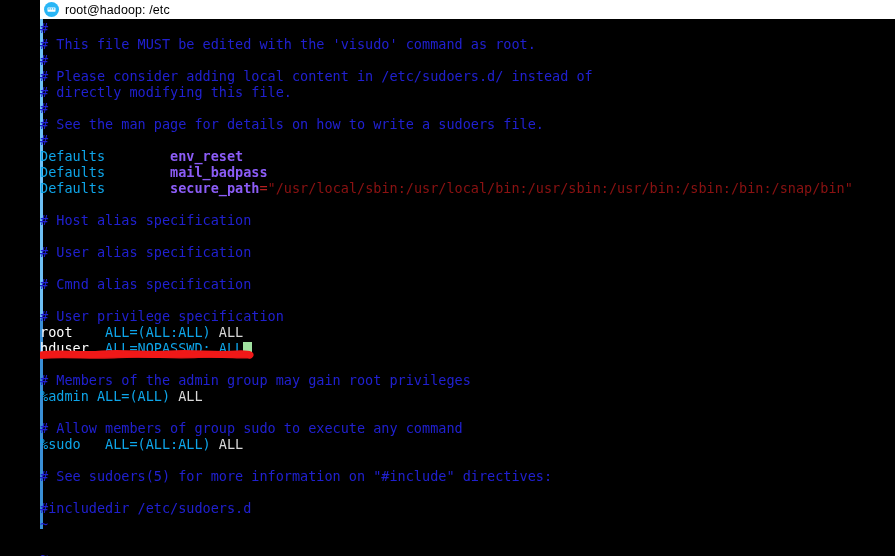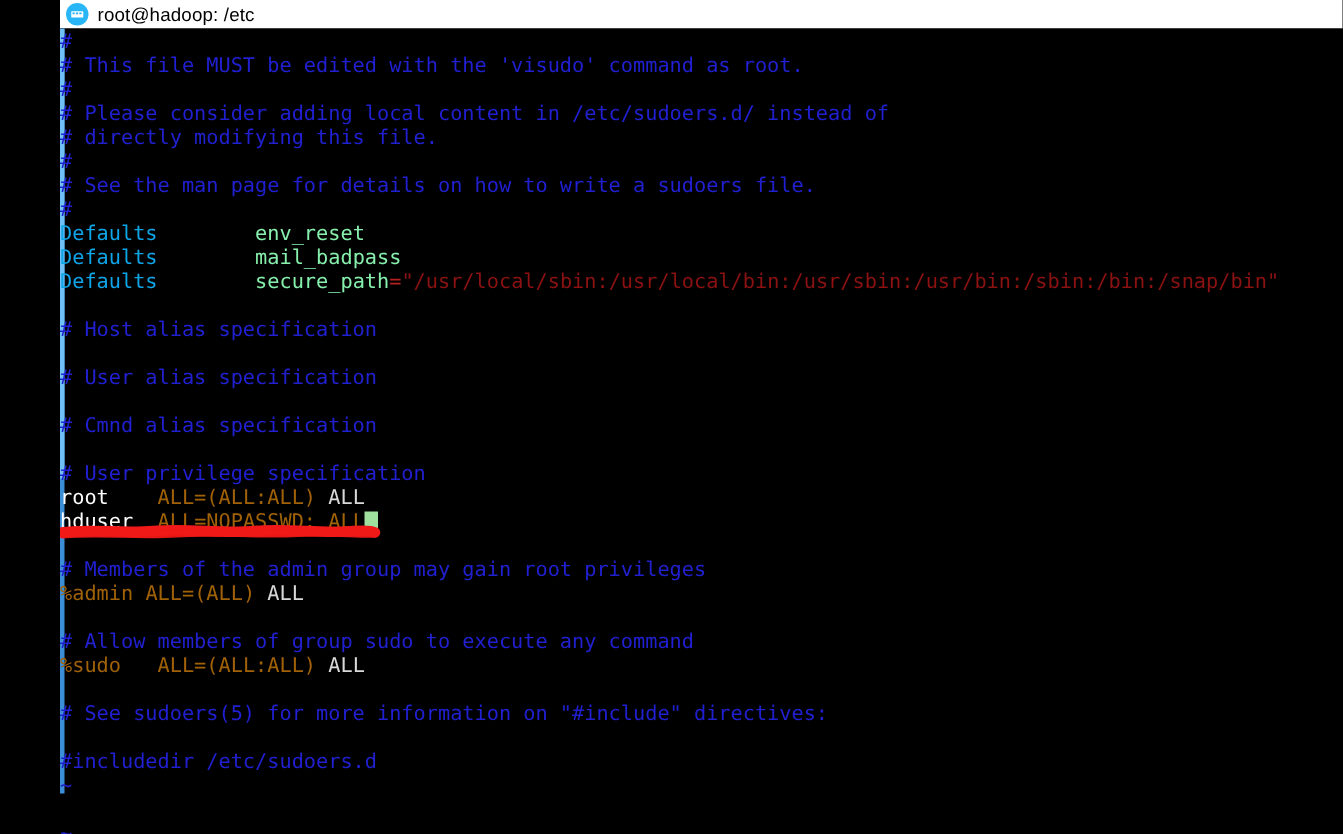--- a/index.html
+++ b/index.html
@@ -97,25 +97,25 @@
     white-space: pre;
     padding-left: 0px;
     margin: 0;
     font-size: 13.5px;
     line-height: 16px;
   }
 
   
   .c-comment  { color: #2020d0; }   
   .c-kw       { color: #0ea5e9; }   
-  .c-opt      { color: #86efac; }   
+  .c-opt      { color: #8b5cf6; font-weight: bold; }   
   .c-str      { color: #8c1212; }   
   .c-op       { color: #b42020; }   
   .c-user     { color: #ffffff; }   
-  .c-spec     { color: #a16207; }   
+  .c-spec     { color: #0ea5e9; }   
   .c-plain    { color: #d8d8d8; }   
   .c-tilde    { color: #2020d0; }
 
   .cursor-block {
     display: inline-block;
     width: 9px;
     height: 13px;
     background: #9fe09f;
     vertical-align: -2px;
   }

